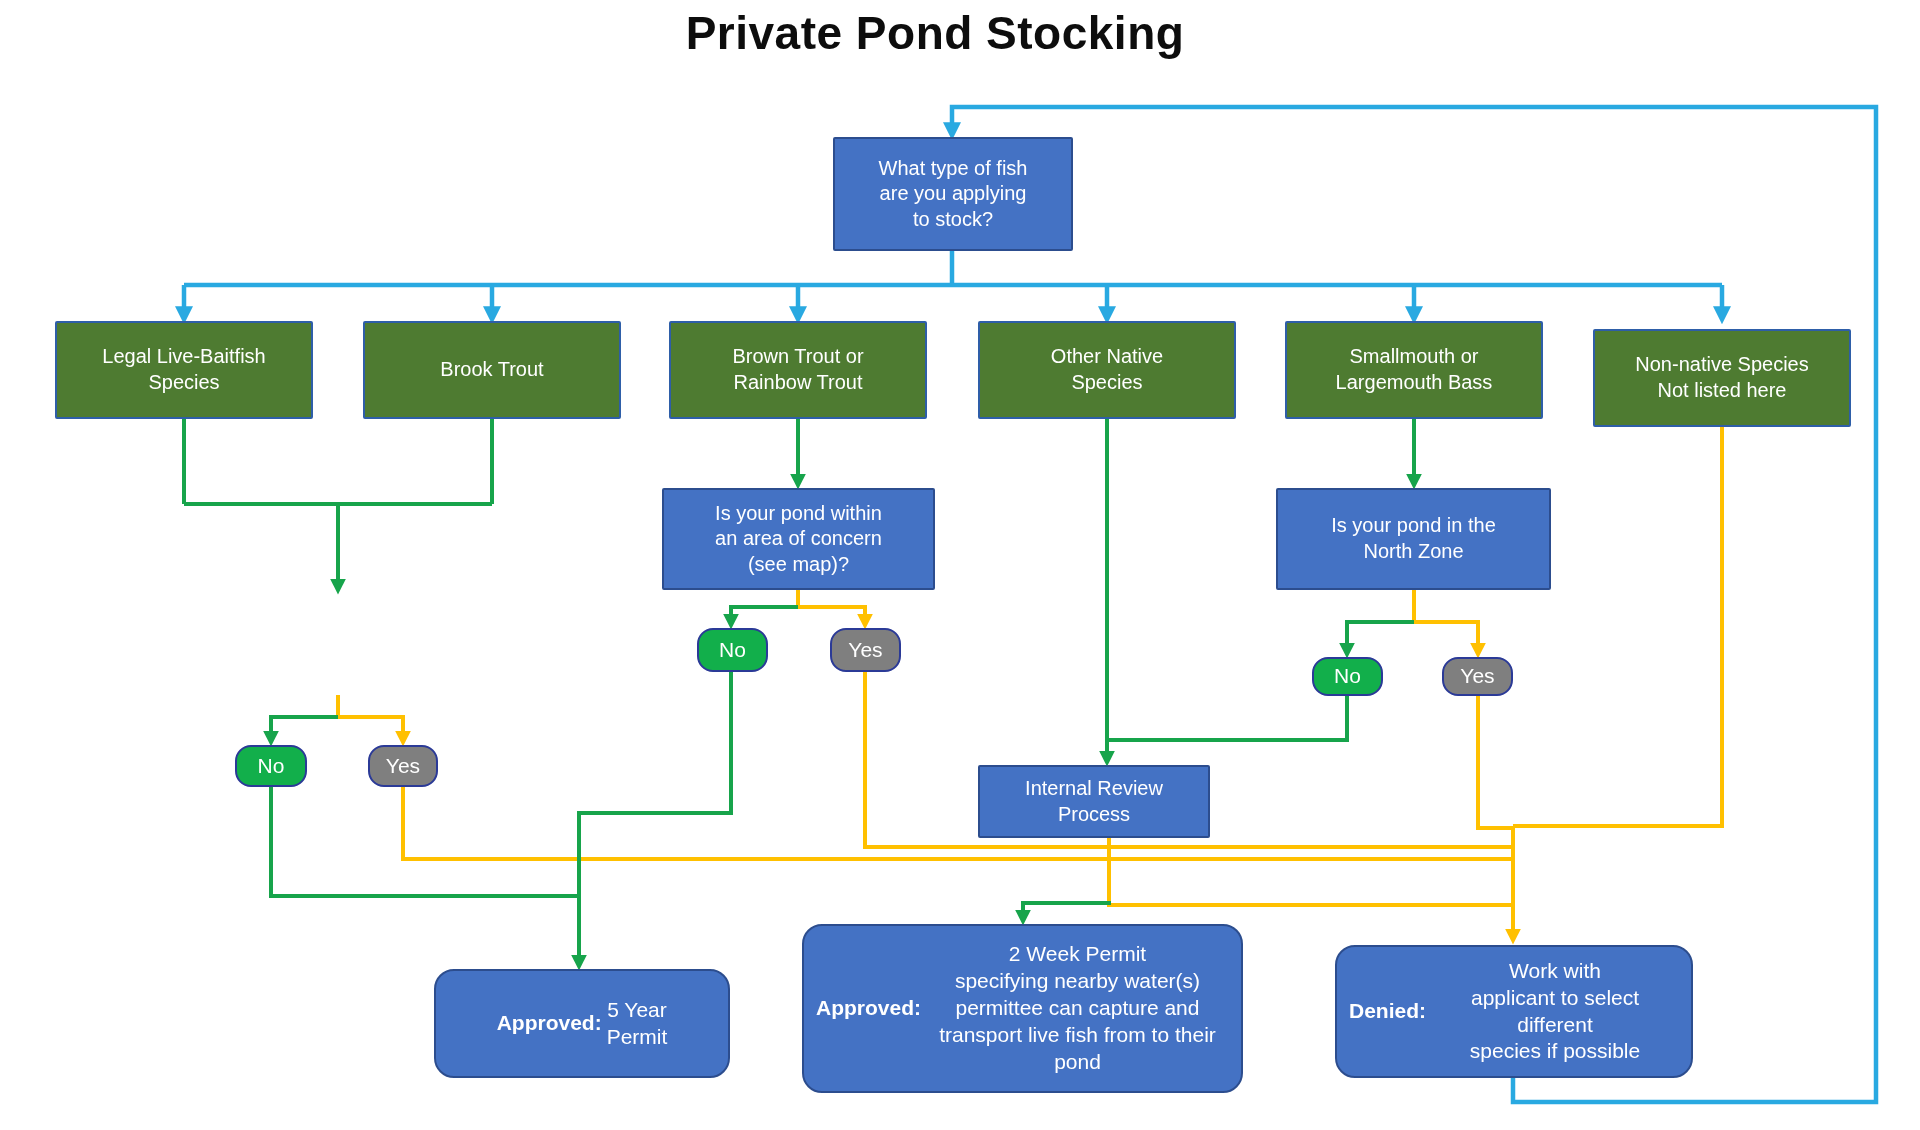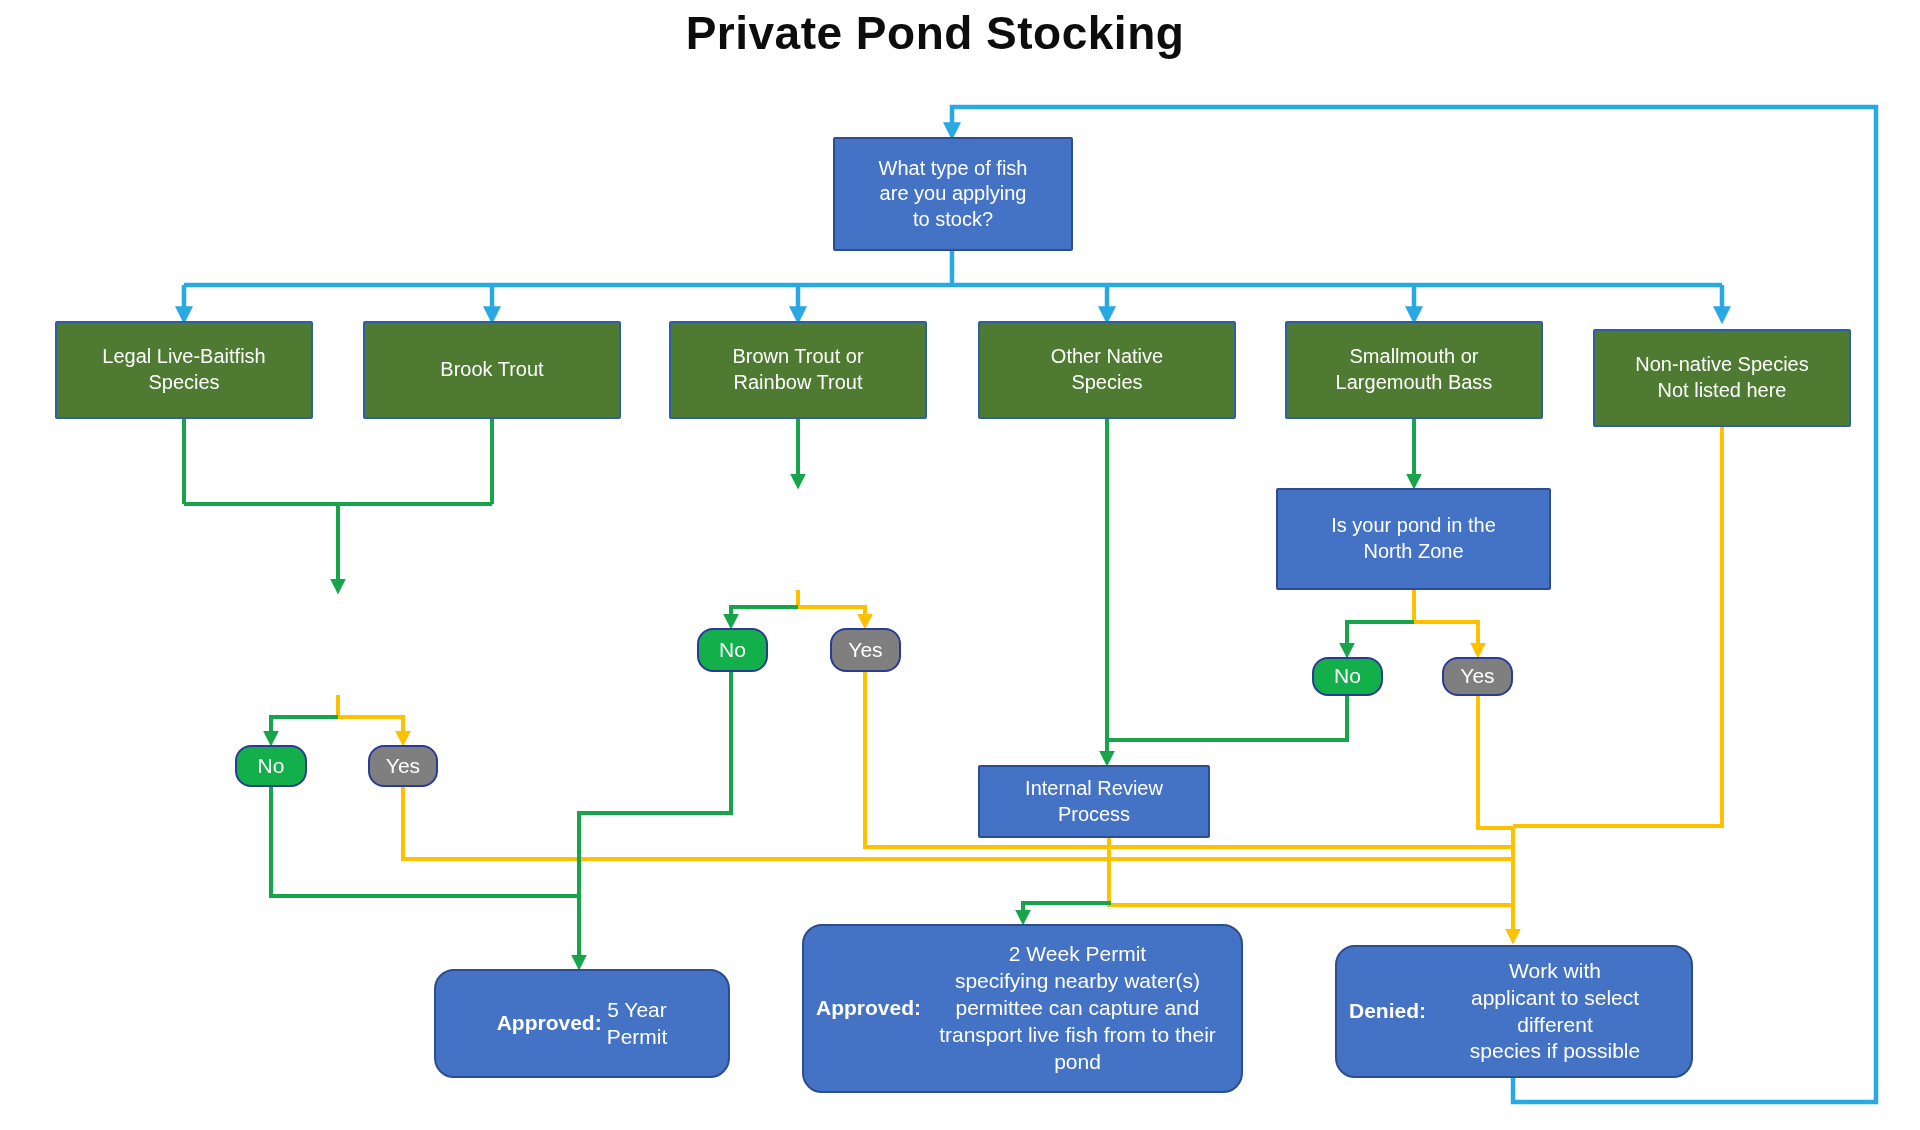--- a/index.html
+++ b/index.html
@@ -95,20 +95,23 @@
   <div class="node ngreen" style="left:363px;top:321px;width:258px;height:98px;">Brook Trout</div>
   <div class="node ngreen" style="left:669px;top:321px;width:258px;height:98px;">Brown Trout or
 Rainbow Trout</div>
   <div class="node ngreen" style="left:978px;top:321px;width:258px;height:98px;">Other Native
 Species</div>
   <div class="node ngreen" style="left:1285px;top:321px;width:258px;height:98px;">Smallmouth or
 Largemouth Bass</div>
   <div class="node ngreen" style="left:1593px;top:321px;width:258px;height:98px;margin-top:8px;">Non-native Species
 Not listed here</div>
 
+  <div class="node nblue" style="left:662px;top:488px;width:273px;height:102px;">Is your pond within
+an area of concern
+(see map)?</div>
   <div class="node nblue" style="left:1276px;top:488px;width:275px;height:102px;">Is your pond in the
 North Zone</div>
   <div class="node nblue" style="left:978px;top:765px;width:232px;height:73px;">Internal Review
 Process</div>
 
   <div class="node small no" style="left:235px;top:745px;width:72px;height:42px;">No</div>
   <div class="node small yes" style="left:368px;top:745px;width:70px;height:42px;">Yes</div>
   <div class="node small no" style="left:697px;top:628px;width:71px;height:44px;">No</div>
   <div class="node small yes" style="left:830px;top:628px;width:71px;height:44px;">Yes</div>
   <div class="node small no" style="left:1312px;top:657px;width:71px;height:39px;">No</div>

